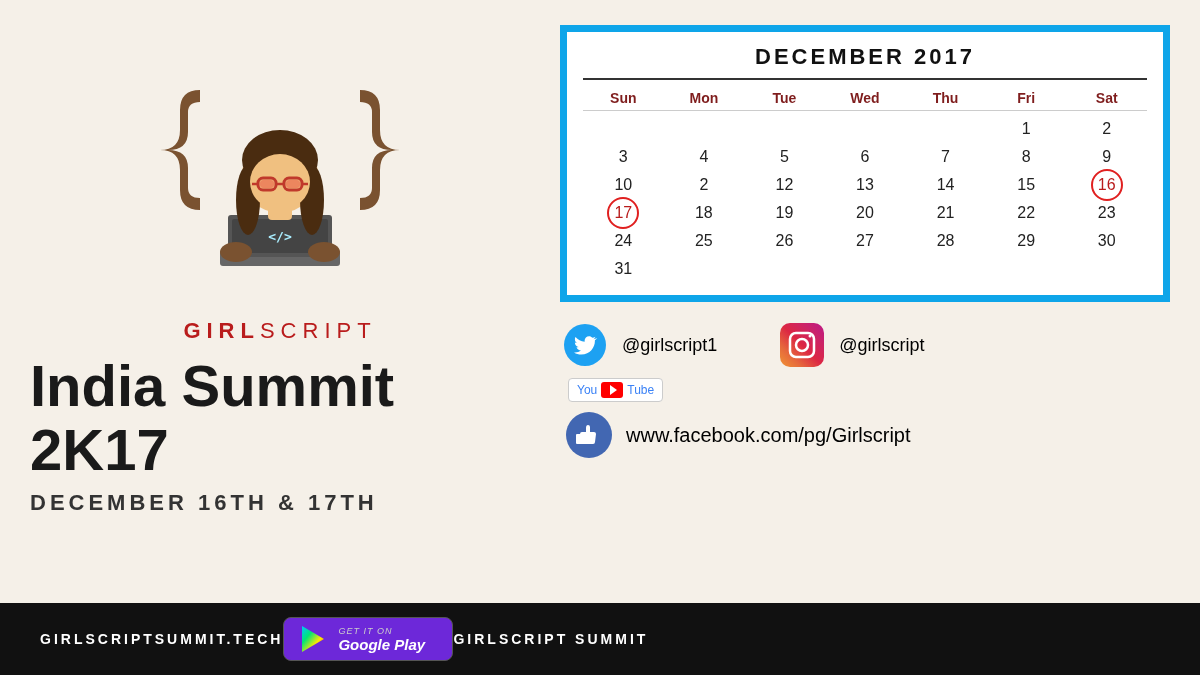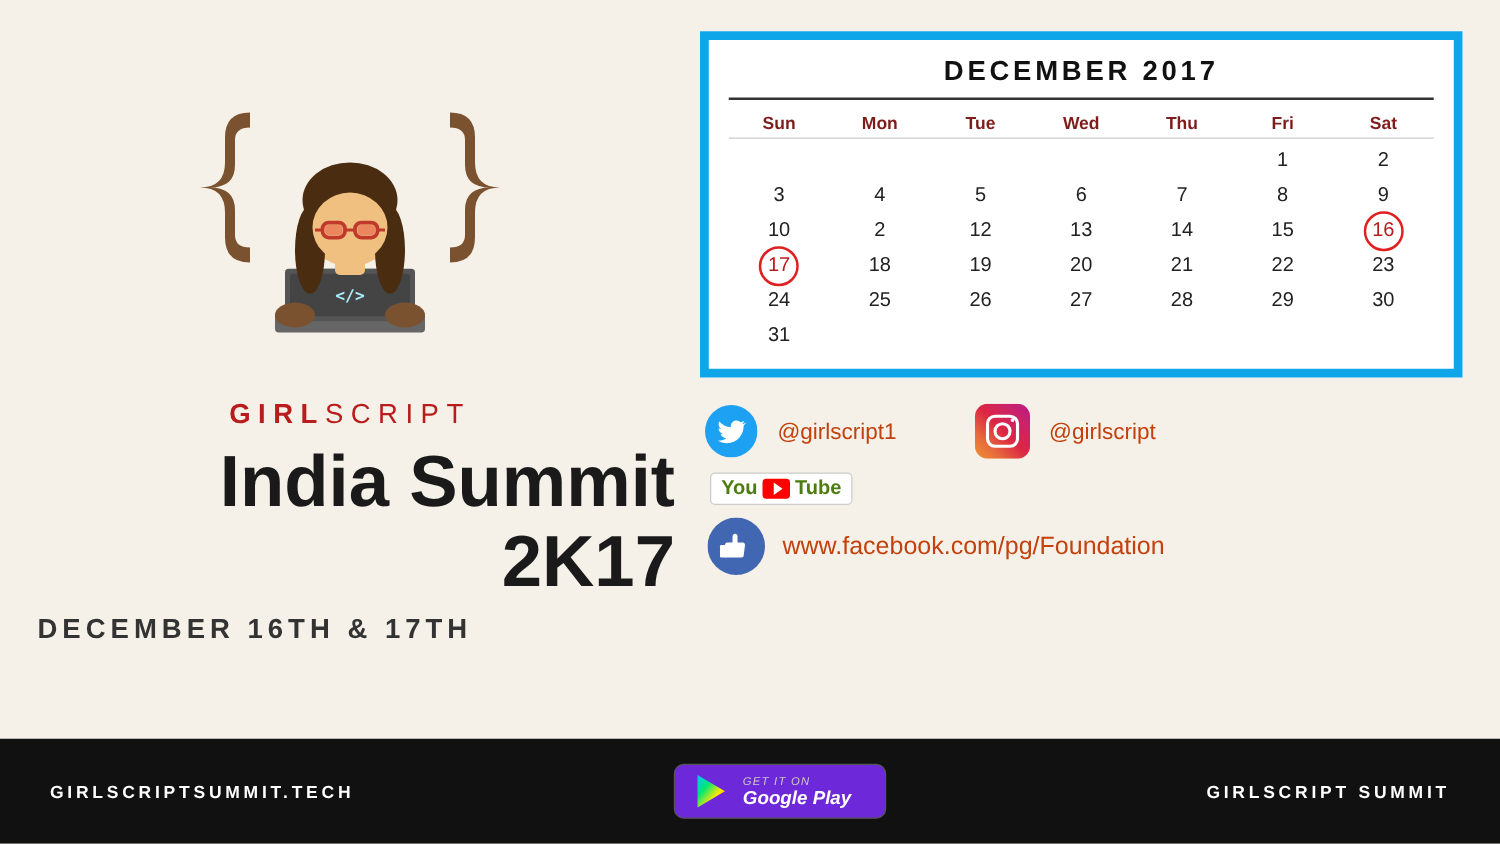--- a/index.html
+++ b/index.html
@@ -45,21 +45,21 @@
     .girlscript-logo span.bold {
       font-weight: 900;
     }
 
     .summit-title {
       font-size: 58px;
       font-weight: 900;
       color: #1a1a1a;
       line-height: 1.1;
       margin-top: 10px;
-      text-align: right;
+      text-align: left;
       width: 100%;
       padding-left: 10px;
     }
 
     .summit-date {
       font-size: 22px;
       font-weight: 700;
       letter-spacing: 4px;
       color: #333;
       margin-top: 8px;
@@ -153,21 +153,21 @@
       width: 50px;
       height: 50px;
       display: flex;
       align-items: center;
       justify-content: center;
       flex-shrink: 0;
     }
 
     .social-handle {
       font-size: 18px;
-      color: #c2410c;
+      color: #000000;
       font-weight: 500;
       margin-left: 12px;
     }
 
     .social-row-pair {
       display: flex;
       align-items: center;
       gap: 60px;
     }
 
@@ -175,23 +175,23 @@
       display: inline-flex;
       align-items: center;
       background: white;
       border: 1px solid #ccc;
       border-radius: 4px;
       padding: 3px 8px;
       gap: 4px;
     }
 
     .yt-text {
-      font-size: 16px;
-      font-weight: 700;
-      color: #4d7c0f;
+      font-size: 12px;
+      font-weight: 400;
+      color: #3b82f6;
     }
 
     .yt-play {
       width: 22px;
       height: 16px;
       background: red;
       border-radius: 3px;
       display: flex;
       align-items: center;
       justify-content: center;
@@ -200,25 +200,24 @@
     .yt-play::after {
       content: '';
       border-left: 7px solid white;
       border-top: 5px solid transparent;
       border-bottom: 5px solid transparent;
       margin-left: 2px;
     }
 
     
     .footer {
-      height: 84px;
+      height: 72px;
       background: #111;
       display: flex;
       align-items: center;
-      justify-content: space-between;
       padding: 0 40px;
       flex-shrink: 0;
     }
 
     .footer-text {
       color: white;
       font-size: 14px;
       letter-spacing: 3px;
       font-weight: 700;
     }
@@ -428,21 +427,21 @@
 
       <div class="social-row" style="padding-left:4px;">
         <div class="social-icon">
           <svg width="46" height="46" viewBox="0 0 46 46" xmlns="http://www.w3.org/2000/svg">
             <circle cx="23" cy="23" r="23" fill="#4267B2"></circle>
 
             <path d="M14 22 Q14 20 16 20 L20 20 L20 16 Q20 13 22 13 Q24 13 24 15 L24 20 L28 20 Q30 20 30 22 L29 30 Q29 32 27 32 L14 32 Z" fill="white"></path>
             <rect x="10" y="22" width="5" height="10" rx="1" fill="white"></rect>
           </svg>
         </div>
-        <div class="social-handle" style="font-size:20px; margin-left:12px;">www.facebook.com/pg/Foundation</div>
+        <div class="social-handle" style="font-size:20px; margin-left:12px;">www.facebook.com/pg/Girlscript</div>
       </div>
     </div>
   </div>
 </div>
 
 <div class="footer">
   <div class="footer-text">GIRLSCRIPTSUMMIT.TECH</div>
 
   <div class="google-play-badge">
 

